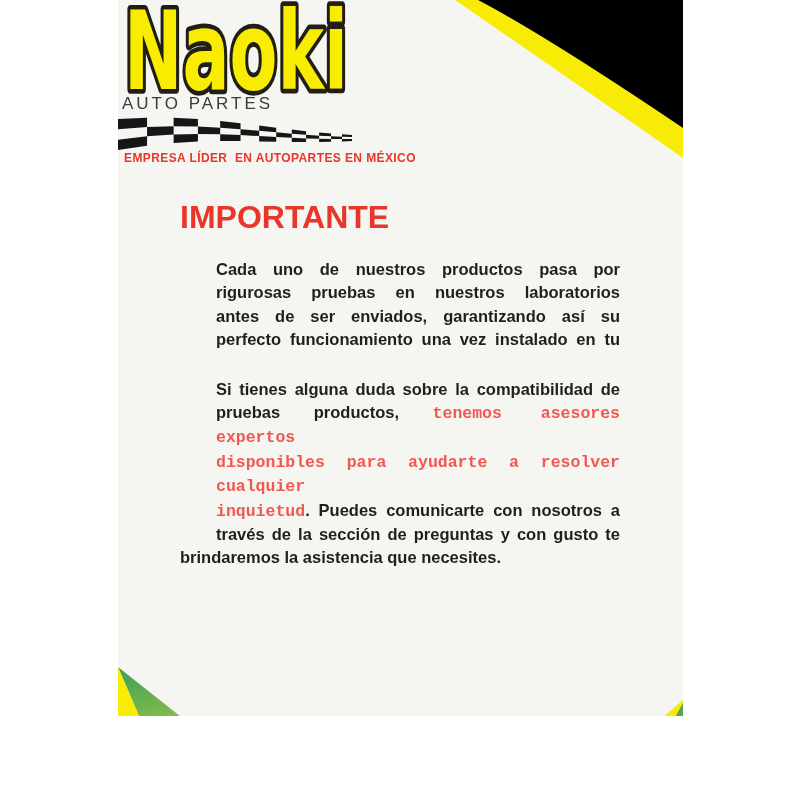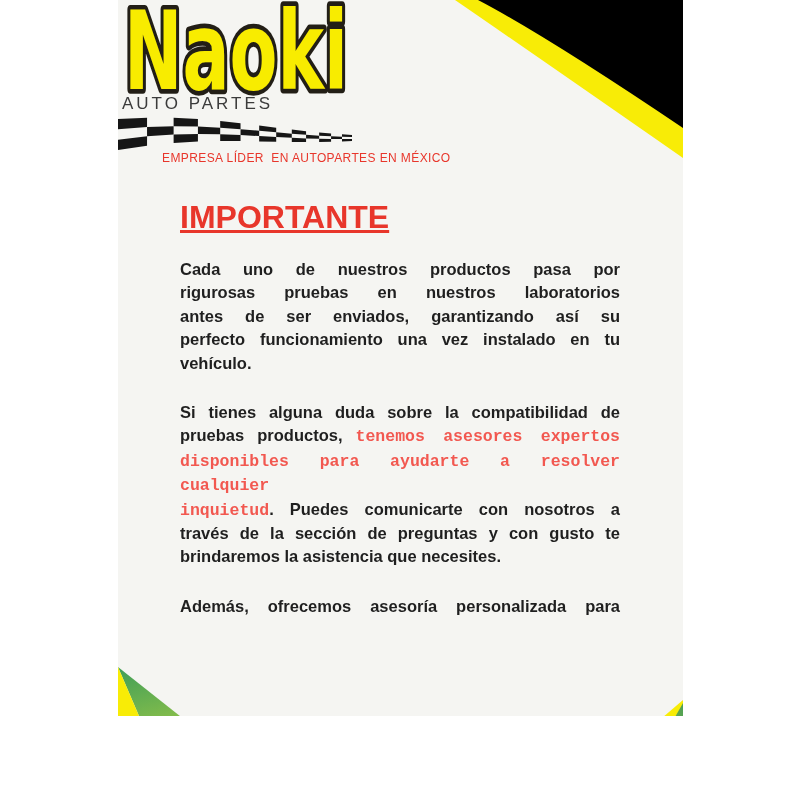--- a/index.html
+++ b/index.html
@@ -5,31 +5,31 @@
   html,body{margin:0;padding:0;}
   body{font-family:"Liberation Sans",sans-serif;background:#ffffff;}
   .canvas{position:relative;width:800px;height:716px;background:#ffffff;overflow:hidden;}
   .page{position:absolute;left:118px;top:0;width:565px;height:800px;background:var(--page-bg);overflow:hidden;}
   svg{display:block;overflow:visible;}
 
   .logo-svg{position:absolute;left:0px;top:2px;}
   .logo-sub{position:absolute;left:4px;top:94px;font-size:17px;font-weight:normal;
             letter-spacing:3px;color:var(--subtitle-gray);white-space:pre;}
   .flag-svg{position:absolute;left:0px;top:111px;}
-  .tagline{position:absolute;left:6px;top:151px;font-size:12px;font-weight:normal;
-           letter-spacing:0.4px;color:var(--accent-red);white-space:pre;margin-left:38px;}
+  .tagline{position:absolute;left:6px;top:151px;font-size:12px;font-weight:bold;
+           letter-spacing:0.4px;color:var(--accent-red);white-space:pre;}
 
   .heading{position:absolute;left:62px;top:199px;font-size:32px;font-weight:bold;
-           letter-spacing:0px;color:var(--accent-red);text-decoration:underline;}
+           letter-spacing:0px;color:var(--accent-red);}
 
   .text-block{position:absolute;left:62px;top:258px;width:440px;color:var(--text-dark);
               font-size:16.5px;font-weight:bold;line-height:23.4px;}
   .paragraph{margin:0 0 26px 0;}
   .tline{text-align:left;}
-  .tline.just{text-align:justify;text-align-last:justify;}
+  .tline.just{text-align:justify;text-align-last:justify;margin-left:36px;}
   .tline span{white-space:pre-wrap;}
   .tline .hl{color:var(--highlight-red);font-family:Liberation Mono, monospace;}
 
   .deco-top{position:absolute;left:0;top:0;}
   .deco-bottom{position:absolute;left:0;top:650px;}
 </style>
 </head>
 <body>
 
 <div class="canvas">
@@ -75,32 +75,30 @@
     <div class="tagline">EMPRESA LÍDER  EN AUTOPARTES EN MÉXICO</div>
 
     <div class="heading">IMPORTANTE</div>
 
     <div id="text-block" class="text-block">
         <div class="paragraph">
           <div class="tline just"><span>Cada uno de nuestros productos pasa por</span></div>
           <div class="tline just"><span>rigurosas pruebas en nuestros laboratorios</span></div>
           <div class="tline just"><span>antes de ser enviados, garantizando así su</span></div>
           <div class="tline just"><span>perfecto funcionamiento una vez instalado en tu</span></div>
-          <div class="tline"><span>vehículo.</span></div>
         </div>
         <div class="paragraph">
           <div class="tline just"><span>Si tienes alguna duda sobre la compatibilidad de</span></div>
           <div class="tline just"><span>pruebas productos, </span><span class="hl">tenemos asesores expertos</span></div>
           <div class="tline just"><span class="hl">disponibles para ayudarte a resolver cualquier</span></div>
           <div class="tline just"><span class="hl">inquietud</span><span>. Puedes comunicarte con nosotros a</span></div>
           <div class="tline just"><span>través de la sección de preguntas y con gusto te</span></div>
           <div class="tline"><span>brindaremos la asistencia que necesites.</span></div>
         </div>
         <div class="paragraph">
-          <div class="tline just"><span>Además, ofrecemos asesoría personalizada para</span></div>
         </div>
       </div>
 
     <svg class="deco-bottom" width="565" height="150" viewBox="0 0 565 150">
       <defs>
         <linearGradient id="gradL" x1="0" y1="0" x2="0.35" y2="1">
           <stop offset="0" stop-color="#3f9e57"></stop>
           <stop offset="1" stop-color="#d9e23c"></stop>
         </linearGradient>
         <linearGradient id="gradDark" x1="0" y1="0.4" x2="1" y2="1">

